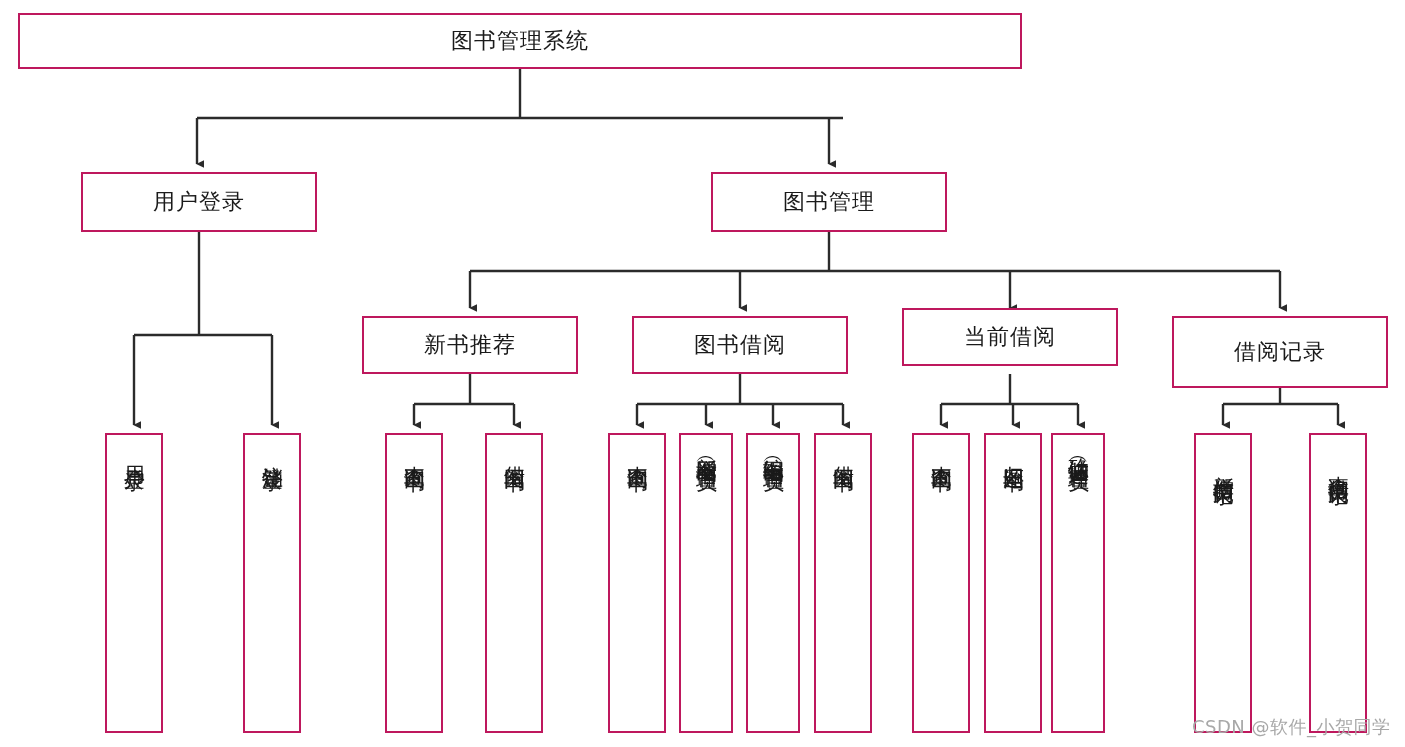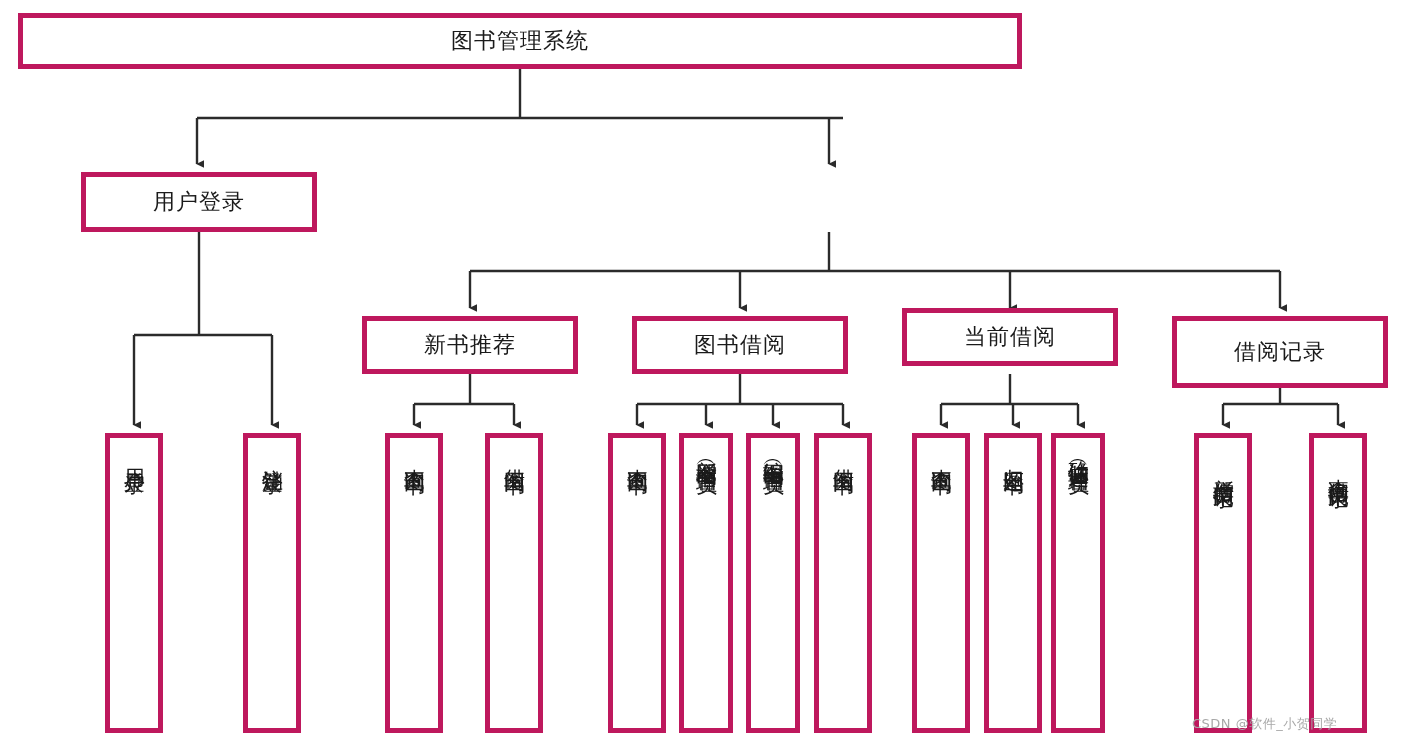--- a/index.html
+++ b/index.html
@@ -21,21 +21,21 @@
   svg#edges {
     position: absolute;
     left: 0;
     top: 0;
     width: 1405px;
     height: 747px;
   }
   .node {
     position: absolute;
     box-sizing: border-box;
-    border: 5px solid #be185d;
+    border: 2px solid #be185d;
     background: #ffffff;
     display: flex;
     align-items: center;
     justify-content: center;
     color: #1a1a1a;
   }
   .node.horiz {
     font-size: 22px;
     line-height: 1.25;
     letter-spacing: 1px;
@@ -50,21 +50,21 @@
     writing-mode: vertical-rl;
     text-orientation: upright;
     font-size: 21px;
     line-height: 1.18;
     letter-spacing: 2px;
     white-space: nowrap;
     text-align: left;
   }
   .watermark {
     position: absolute;
-    font-size: 13px;
+    font-size: 18px;
     color: #a8a8a8;
     white-space: nowrap;
     letter-spacing: 0.5px;
     pointer-events: none;
   }
 </style>
 </head>
 <body>
 
 <div id="canvas">
@@ -131,20 +131,23 @@
     </g>
   </svg>
 
   <div class="node horiz" style="left:18px; top:13px; width:1004px; height:56px;">
     <span>图书管理系统</span>
   </div>
 
   <div class="node horiz" style="left:81px; top:172px; width:236px; height:60px;">
     <span>用户登录</span>
   </div>
+  <div class="node horiz" style="left:711px; top:172px; width:236px; height:60px;">
+    <span>图书管理</span>
+  </div>
 
   <div class="node horiz" style="left:362px; top:316px; width:216px; height:58px;">
     <span>新书推荐</span>
   </div>
   <div class="node horiz" style="left:632px; top:316px; width:216px; height:58px;">
     <span>图书借阅</span>
   </div>
   <div class="node horiz" style="left:902px; top:308px; width:216px; height:58px;">
     <span>当前借阅</span>
   </div>

